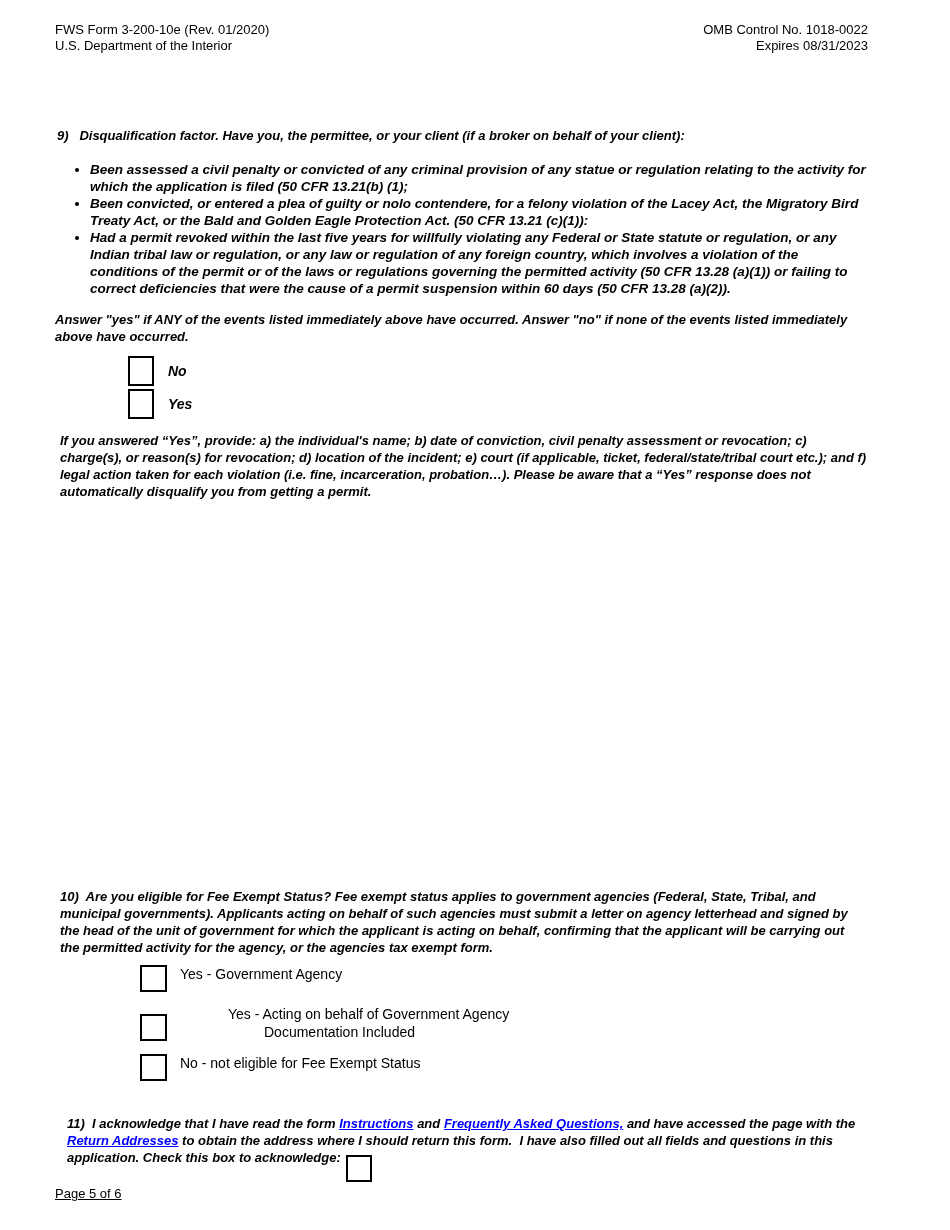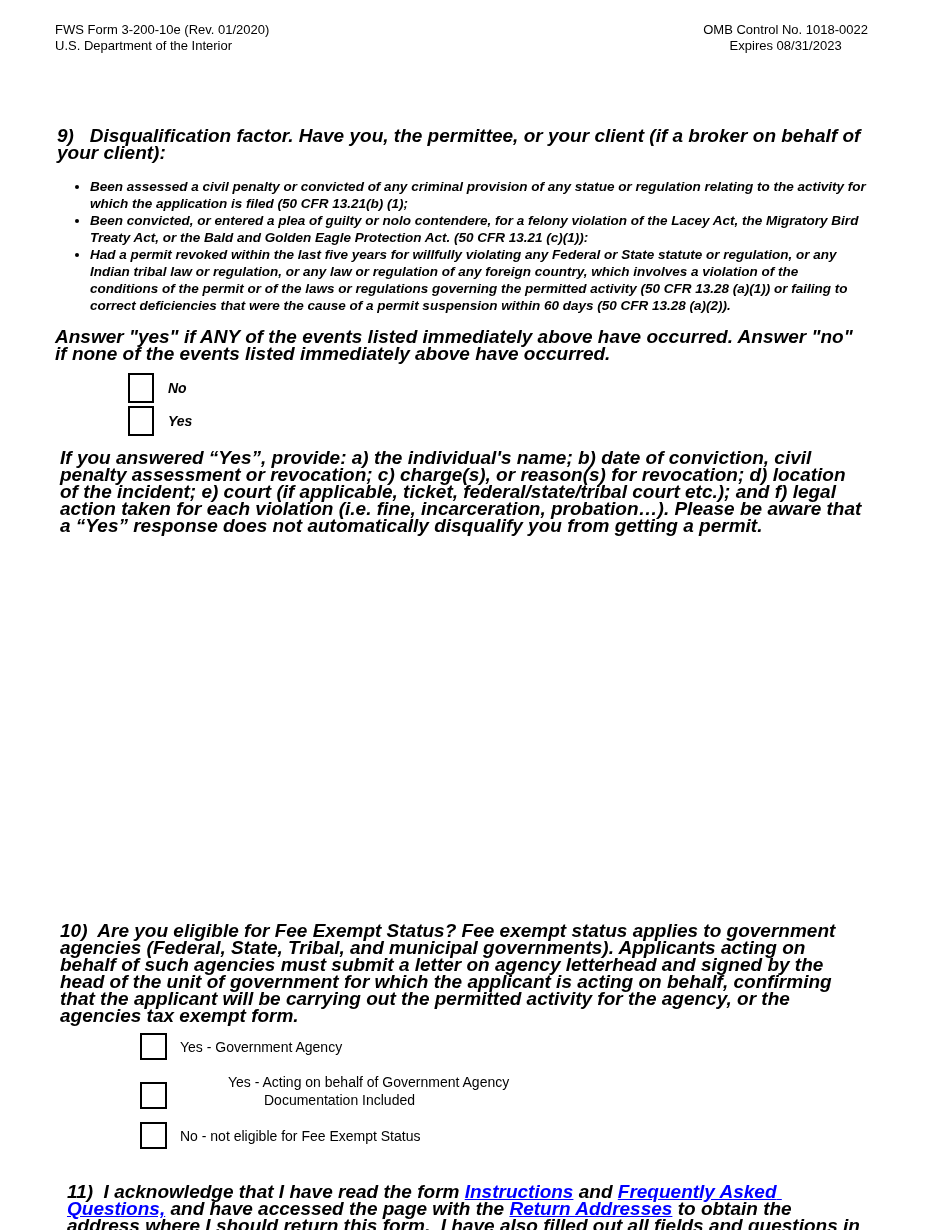--- a/index.html
+++ b/index.html
@@ -4,40 +4,40 @@
 <style>
   html,body{margin:0;padding:0;background:#fff;}
   body{
     width:950px;height:1230px;
     font-family:"Liberation Sans",sans-serif;
     color:#000;overflow:hidden;
   }
   .page{box-sizing:border-box;width:908px;height:1230px;padding:22px 40px 0 55px;position:relative;}
   
   .hdr{display:flex;justify-content:space-between;font-size:13px;line-height:15.5px;font-weight:400;}
-  .hdr-right{text-align:center;}
+  .hdr-right{text-align:right;}
   
-  .bi{font-weight:bold;font-style:italic;font-size:19px;line-height:17px;white-space:pre-wrap;}
+  .bi{font-weight:bold;font-style:italic;font-size:13px;line-height:17px;white-space:pre-wrap;}
   .q9-heading{margin:74px 0 0 2px;}
   .bullets{margin:17px 0 0 0;padding-left:35px;font-weight:bold;font-style:italic;font-size:13.5px;line-height:17px;}
   .bullets li{margin:0;padding:0;}
   .answer-para{margin:14px 0 0 0;}
   
   .q9-options{margin:11px 0 0 73px;}
   .opt-row{display:flex;align-items:center;}
   .opt-row + .opt-row{margin-top:3px;}
   .checkbox{display:inline-block;background:#fff;border:2px solid #000;flex:none;cursor:pointer;}
   .cb-q9{width:22px;height:26px;margin-right:14px;}
   .yn-label{font-weight:bold;font-style:italic;font-size:14px;}
   .if-yes{margin:13px 0 0 5px;max-width:855px;}
   .spacer{height:388px;}
   
   .q10-text{margin:0 0 0 5px;max-width:800px;}
   .q10-options{margin:9px 0 0 85px;font-size:14px;font-weight:400;font-style:normal;}
-  .q10-row{display:flex;align-items:center;margin-bottom:13px;}
+  .q10-row{display:flex;align-items:flex-start;margin-bottom:13px;}
   .q10-row.top{align-items:flex-end;gap:48px;}
   .cb-q10{width:23px;height:23px;margin-right:13px;}
   .q10-label{line-height:18px;}
   .sub-indent{display:block;padding-left:36px;}
   
   .q11{margin:34px 0 0 12px;max-width:845px;}
   .q11 a{color:#0000ff;text-decoration:underline;cursor:pointer;}
   .cb-q11{width:22px;height:23px;vertical-align:-20px;margin-left:2px;}
   
   .footer{font-size:13px;margin-top:4px;padding-right:18px;text-decoration:underline;}

